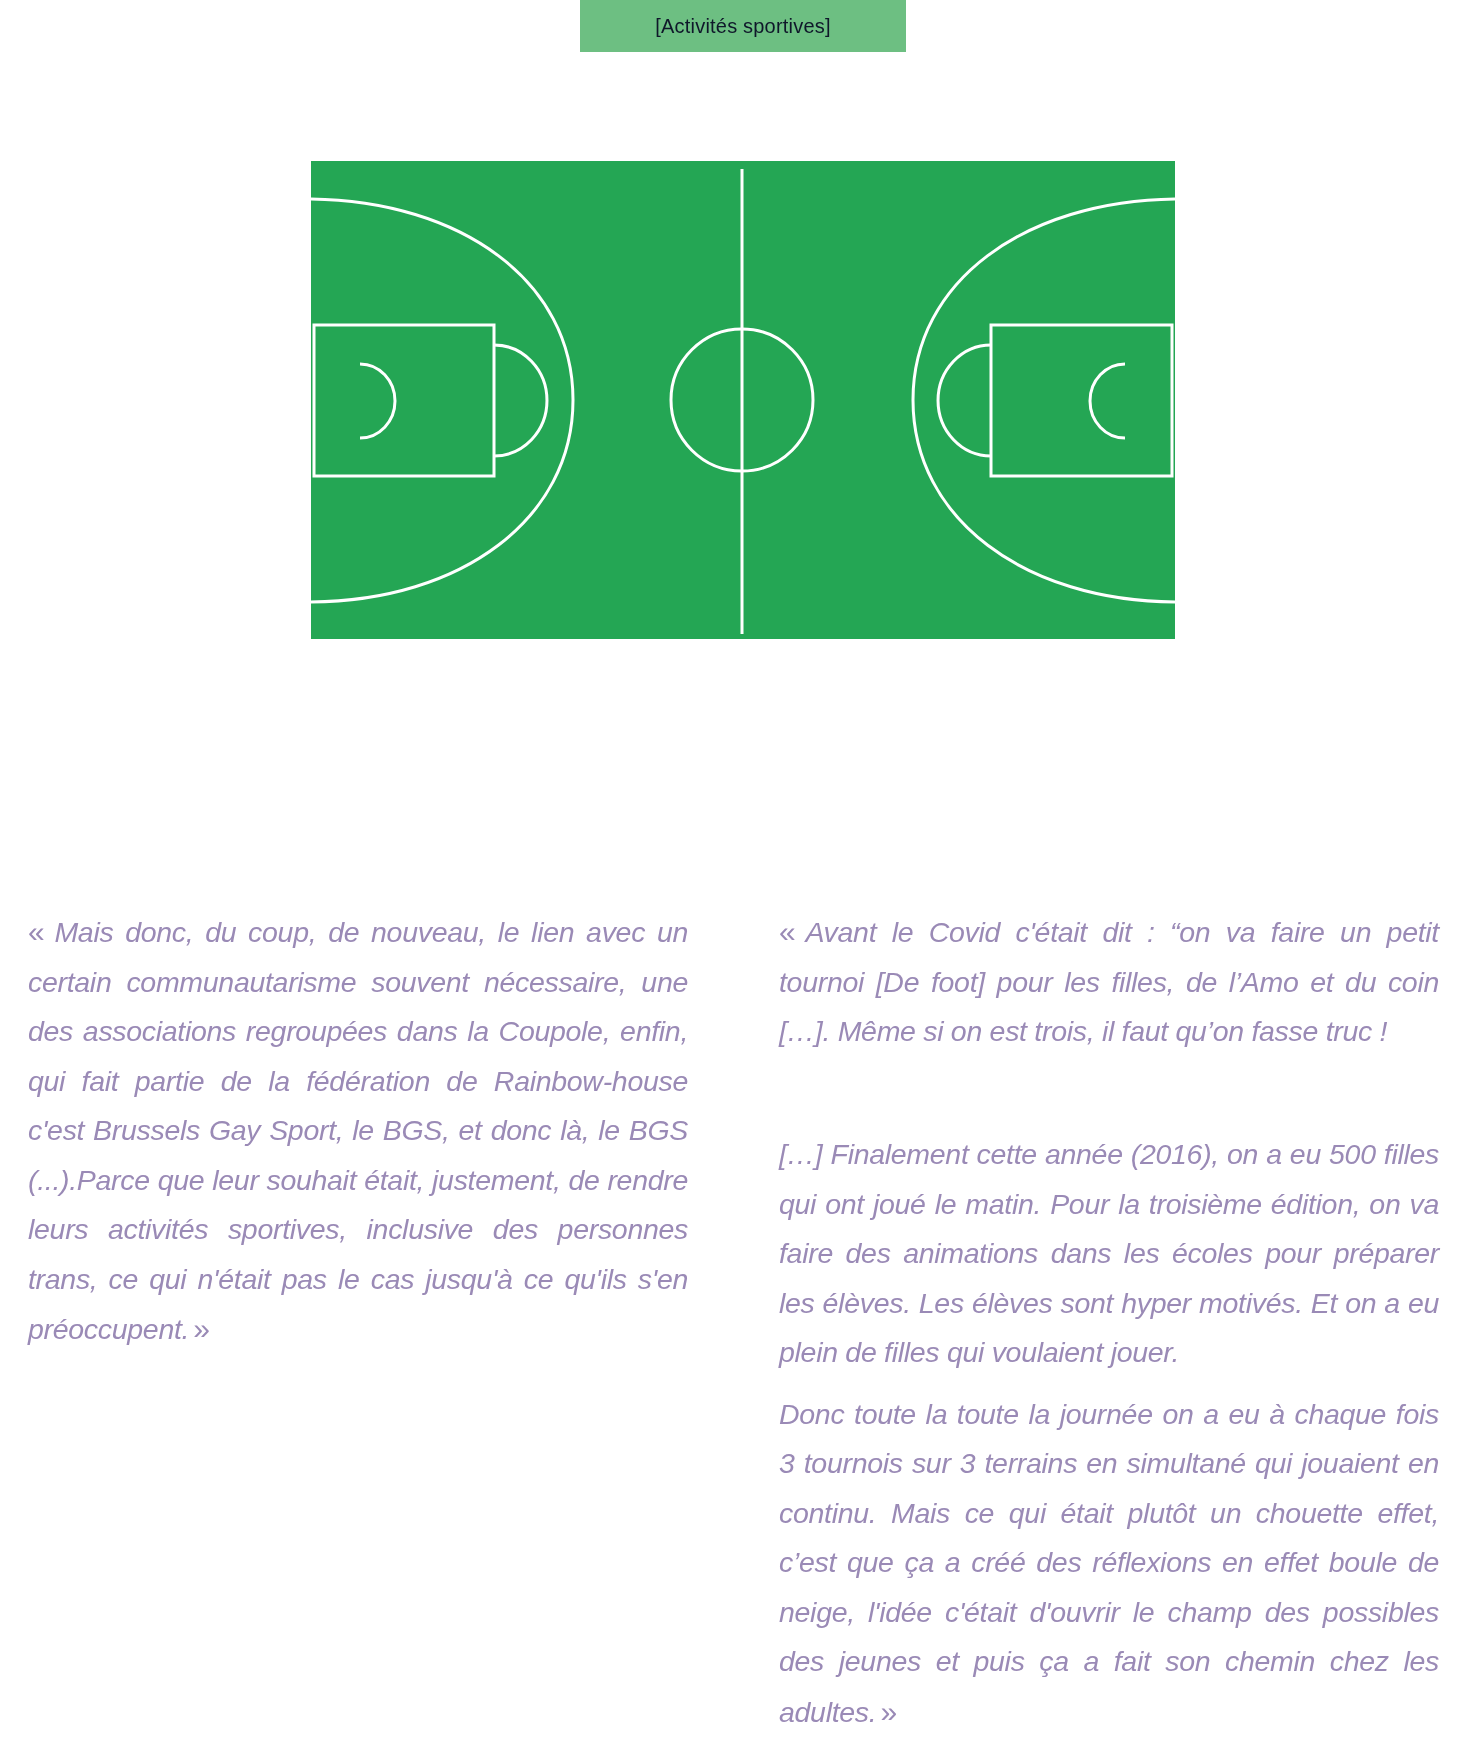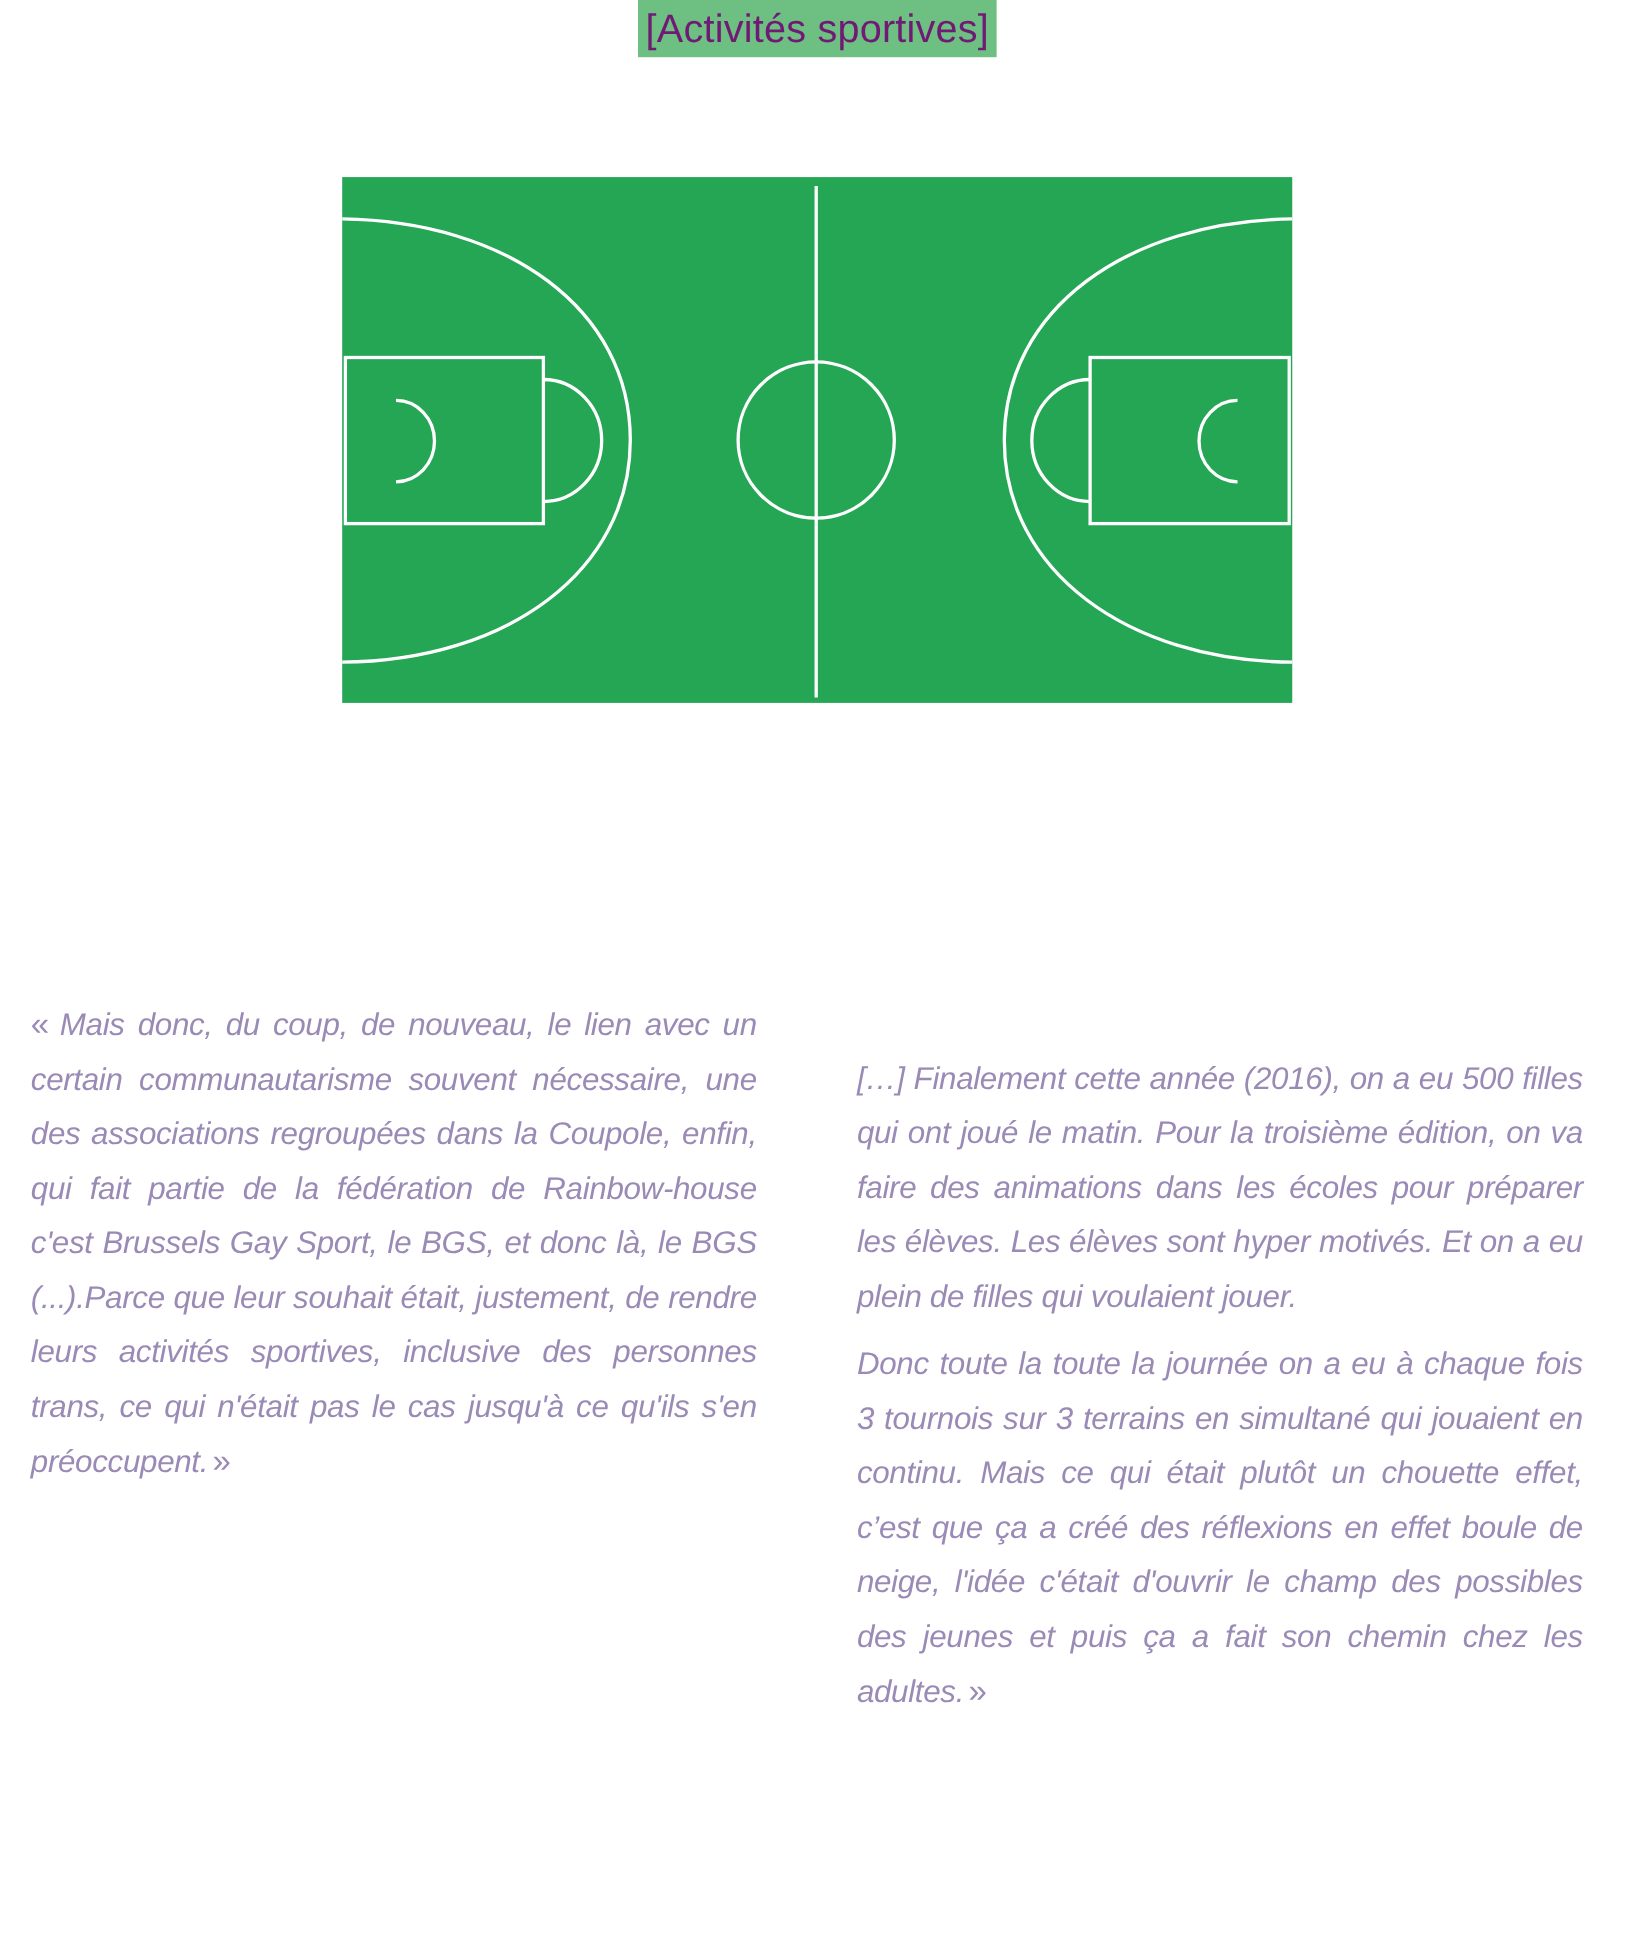--- a/index.html
+++ b/index.html
@@ -1,20 +1,20 @@
 <!DOCTYPE html>
 <html><head>
 <meta charset="utf-8">
 <style>
   html, body { margin: 0; padding: 0; background: #ffffff; }
   body { width: 1481px; height: 1760px; position: relative; overflow: hidden;
          font-family: "Liberation Sans", "DejaVu Sans", sans-serif; }
   .badge { position: absolute; left: 580px; top: 0; width: 326px; height: 52px;
            background: #6dbf82; display: flex; align-items: center; justify-content: center; }
-  .badge span { color: #701a75; font-size: 36px; letter-spacing: 0.2px; }
+  .badge span { color: #0f172a; font-size: 20px; letter-spacing: 0.2px; }
   .court { position: absolute; left: 311px; top: 161px; width: 864px; height: 478px; }
   .court svg { display: block; }
   .col { position: absolute; color: #9a8ab6; font-style: italic; font-size: 28.5px;
          line-height: 49.5px; text-align: justify; letter-spacing: -0.3px; }
   .col p { margin: 12px; }
   .col-left { left: 16px; top: 895px; width: 684px; }
   .col-right { left: 767px; top: 895px; width: 684px; }
   .q { font-style: normal; font-size: 30px; margin-right: 10px; }
   .q-close { font-style: normal; font-size: 30px; margin-left: 4px; }
   .gap { height: 49.5px; }
@@ -54,18 +54,21 @@
   </svg>
 </div>
 
 <div class="col col-left">
   <p>
     <span class="q">«</span><span>Mais donc, du coup, de nouveau, le lien avec un certain communautarisme souvent nécessaire, une des associations regroupées dans la Coupole, enfin, qui fait partie de la fédération de Rainbow-house c'est Brussels Gay Sport, le BGS, et donc là, le BGS (...).Parce que leur souhait était, justement, de rendre leurs activités sportives, inclusive des personnes trans, ce qui n'était pas le cas jusqu'à ce qu'ils s'en préoccupent.</span><span class="q-close">»</span>
   </p>
 </div>
 
 <div class="col col-right">
+  <p>
+    <span class="q">«</span><span>Avant le Covid c'était dit : “on va faire un petit tournoi [De foot] pour les filles, de l’Amo et du coin […]. Même si on est trois, il faut qu’on fasse truc !</span>
+  </p>
   <div class="gap"></div>
   <p>[…] Finalement cette année (2016), on a eu 500 filles qui ont joué le matin. Pour la troisième édition, on va faire des animations dans les écoles pour préparer les élèves. Les élèves sont hyper motivés. Et on a eu plein de filles qui voulaient jouer.</p>
   <p>
     <span>Donc toute la toute la journée on a eu à chaque fois 3 tournois sur 3 terrains en simultané qui jouaient en continu. Mais ce qui était plutôt un chouette effet, c’est que ça a créé des réflexions en effet boule de neige,  l'idée c'était d'ouvrir le champ des possibles des jeunes et puis ça a fait son chemin chez les adultes.</span><span class="q-close">»</span>
   </p>
 </div>
 
 </body></html>

